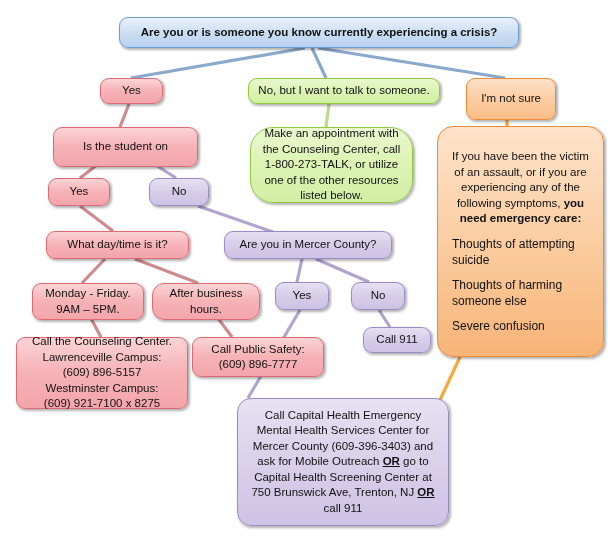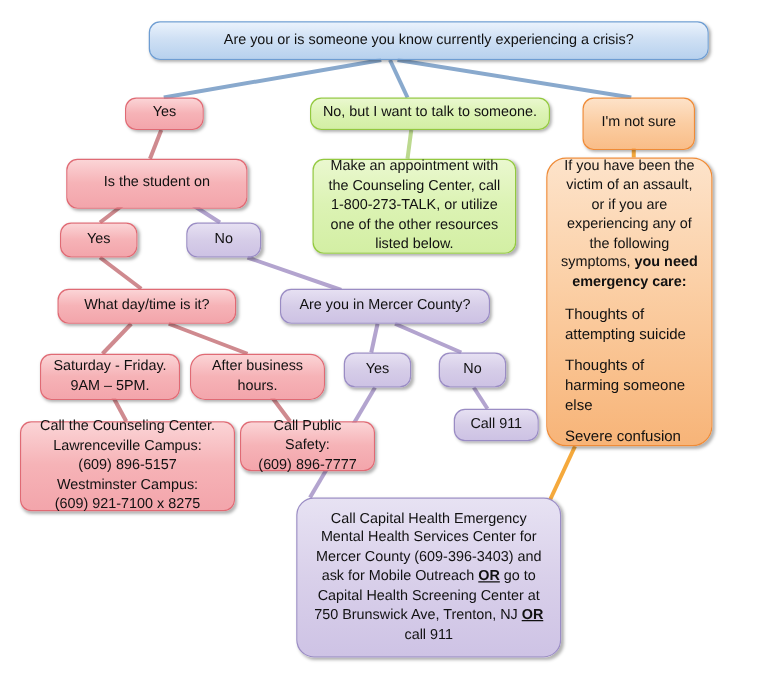--- a/index.html
+++ b/index.html
@@ -104,45 +104,45 @@
     <path d="M302 259 L297 282" stroke="#b3a4cf" stroke-width="3.2" fill="none"></path>
     <path d="M316 259 L369 282" stroke="#b3a4cf" stroke-width="3.2" fill="none"></path>
 
     <path d="M300 310 L248 398" stroke="#b3a4cf" stroke-width="3.2" fill="none"></path>
 
     <path d="M379 310 L390 327" stroke="#b3a4cf" stroke-width="3.2" fill="none"></path>
 
     <path d="M460 357 L440 400" stroke="#f5a93c" stroke-width="3.2" fill="none"></path>
   </svg>
 
-  <div class="node blue" style="left:119px;top:17px;width:448px;height:31px;">
+  <div class="node blue" style="left:119px;top:17px;width:400px;height:31px;font-weight:bold;">
     <span class="txt">Are you or is someone you know currently experiencing a crisis?</span>
   </div>
 
   <div class="node pink" style="left:100px;top:78px;width:63px;height:26px;">
     <span class="txt">Yes</span>
   </div>
 
   <div class="node green" style="left:248px;top:78px;width:192px;height:26px;">
     <span class="txt">No, but I want to talk to someone.</span>
   </div>
 
   <div class="node orange" style="left:466px;top:78px;width:90px;height:42px;">
     <span class="txt">I'm not sure</span>
   </div>
 
   <div class="node pink" style="left:53px;top:127px;width:145px;height:40px;">
     <span class="txt">Is the student on</span>
   </div>
 
-  <div class="node green" style="left:250px;top:127px;width:163px;height:76px;">
+  <div class="node green" style="left:250px;top:127px;width:163px;height:76px;border-radius:23px;">
     <span class="txt">Make an appointment with the Counseling Center, call 1-800-273-TALK, or utilize one of the other resources listed below.</span>
   </div>
 
-  <div class="node orange-tall align-left" style="left:437px;top:126px;width:133px;height:231px;padding:11px 10px;">
+  <div class="node orange-tall align-left" style="left:437px;top:126px;width:167px;height:231px;padding:11px 10px;">
     <div class="emerg-body">
       <span class="emerg-intro"><span>If you have been the victim of an assault, or if you are experiencing any of the following symptoms, </span><b>you need emergency care:</b></span>
       <span class="emerg-item">Thoughts of attempting suicide</span>
       <span class="emerg-item">Thoughts of harming someone else</span>
       <span class="emerg-item last">Severe confusion</span>
     </div>
   </div>
 
   <div class="node pink" style="left:48px;top:178px;width:62px;height:28px;">
     <span class="txt">Yes</span>
@@ -154,21 +154,21 @@
 
   <div class="node pink" style="left:46px;top:231px;width:143px;height:28px;">
     <span class="txt">What day/time is it?</span>
   </div>
 
   <div class="node purple" style="left:224px;top:231px;width:168px;height:28px;">
     <span class="txt">Are you in Mercer County?</span>
   </div>
 
   <div class="node pink" style="left:32px;top:283px;width:112px;height:37px;">
-    <span class="txt">Saturday - Friday. 9AM – 5PM.</span>
+    <span class="txt">Monday - Friday. 9AM – 5PM.</span>
   </div>
 
   <div class="node pink" style="left:152px;top:283px;width:108px;height:37px;border-radius:12px;">
     <span class="txt">After business hours.</span>
   </div>
 
   <div class="node purple" style="left:275px;top:282px;width:54px;height:28px;">
     <span class="txt">Yes</span>
   </div>
 
@@ -183,21 +183,21 @@
   <div class="node pink" style="left:16px;top:337px;width:172px;height:72px;">
     <div class="txt">
       <div>Call the Counseling Center.</div>
       <div>Lawrenceville Campus:</div>
       <div>(609) 896-5157</div>
       <div>Westminster Campus:</div>
       <div>(609) 921-7100 x 8275</div>
     </div>
   </div>
 
-  <div class="node pink" style="left:192px;top:337px;width:108px;height:40px;">
+  <div class="node pink" style="left:192px;top:337px;width:132px;height:40px;">
     <div class="txt">
       <div>Call Public Safety:</div>
       <div>(609) 896-7777</div>
     </div>
   </div>
 
   <div class="node purple-big" style="left:237px;top:398px;width:212px;height:128px;padding:8px 11px;">
     <span class="txt"><span>Call Capital Health Emergency Mental Health Services Center for Mercer County (609-396-3403) and ask for Mobile Outreach </span><u class="orword">OR</u><span> go to Capital Health Screening Center at 750 Brunswick Ave, Trenton, NJ </span><u class="orword">OR</u><span> call 911</span></span>
   </div>
 

